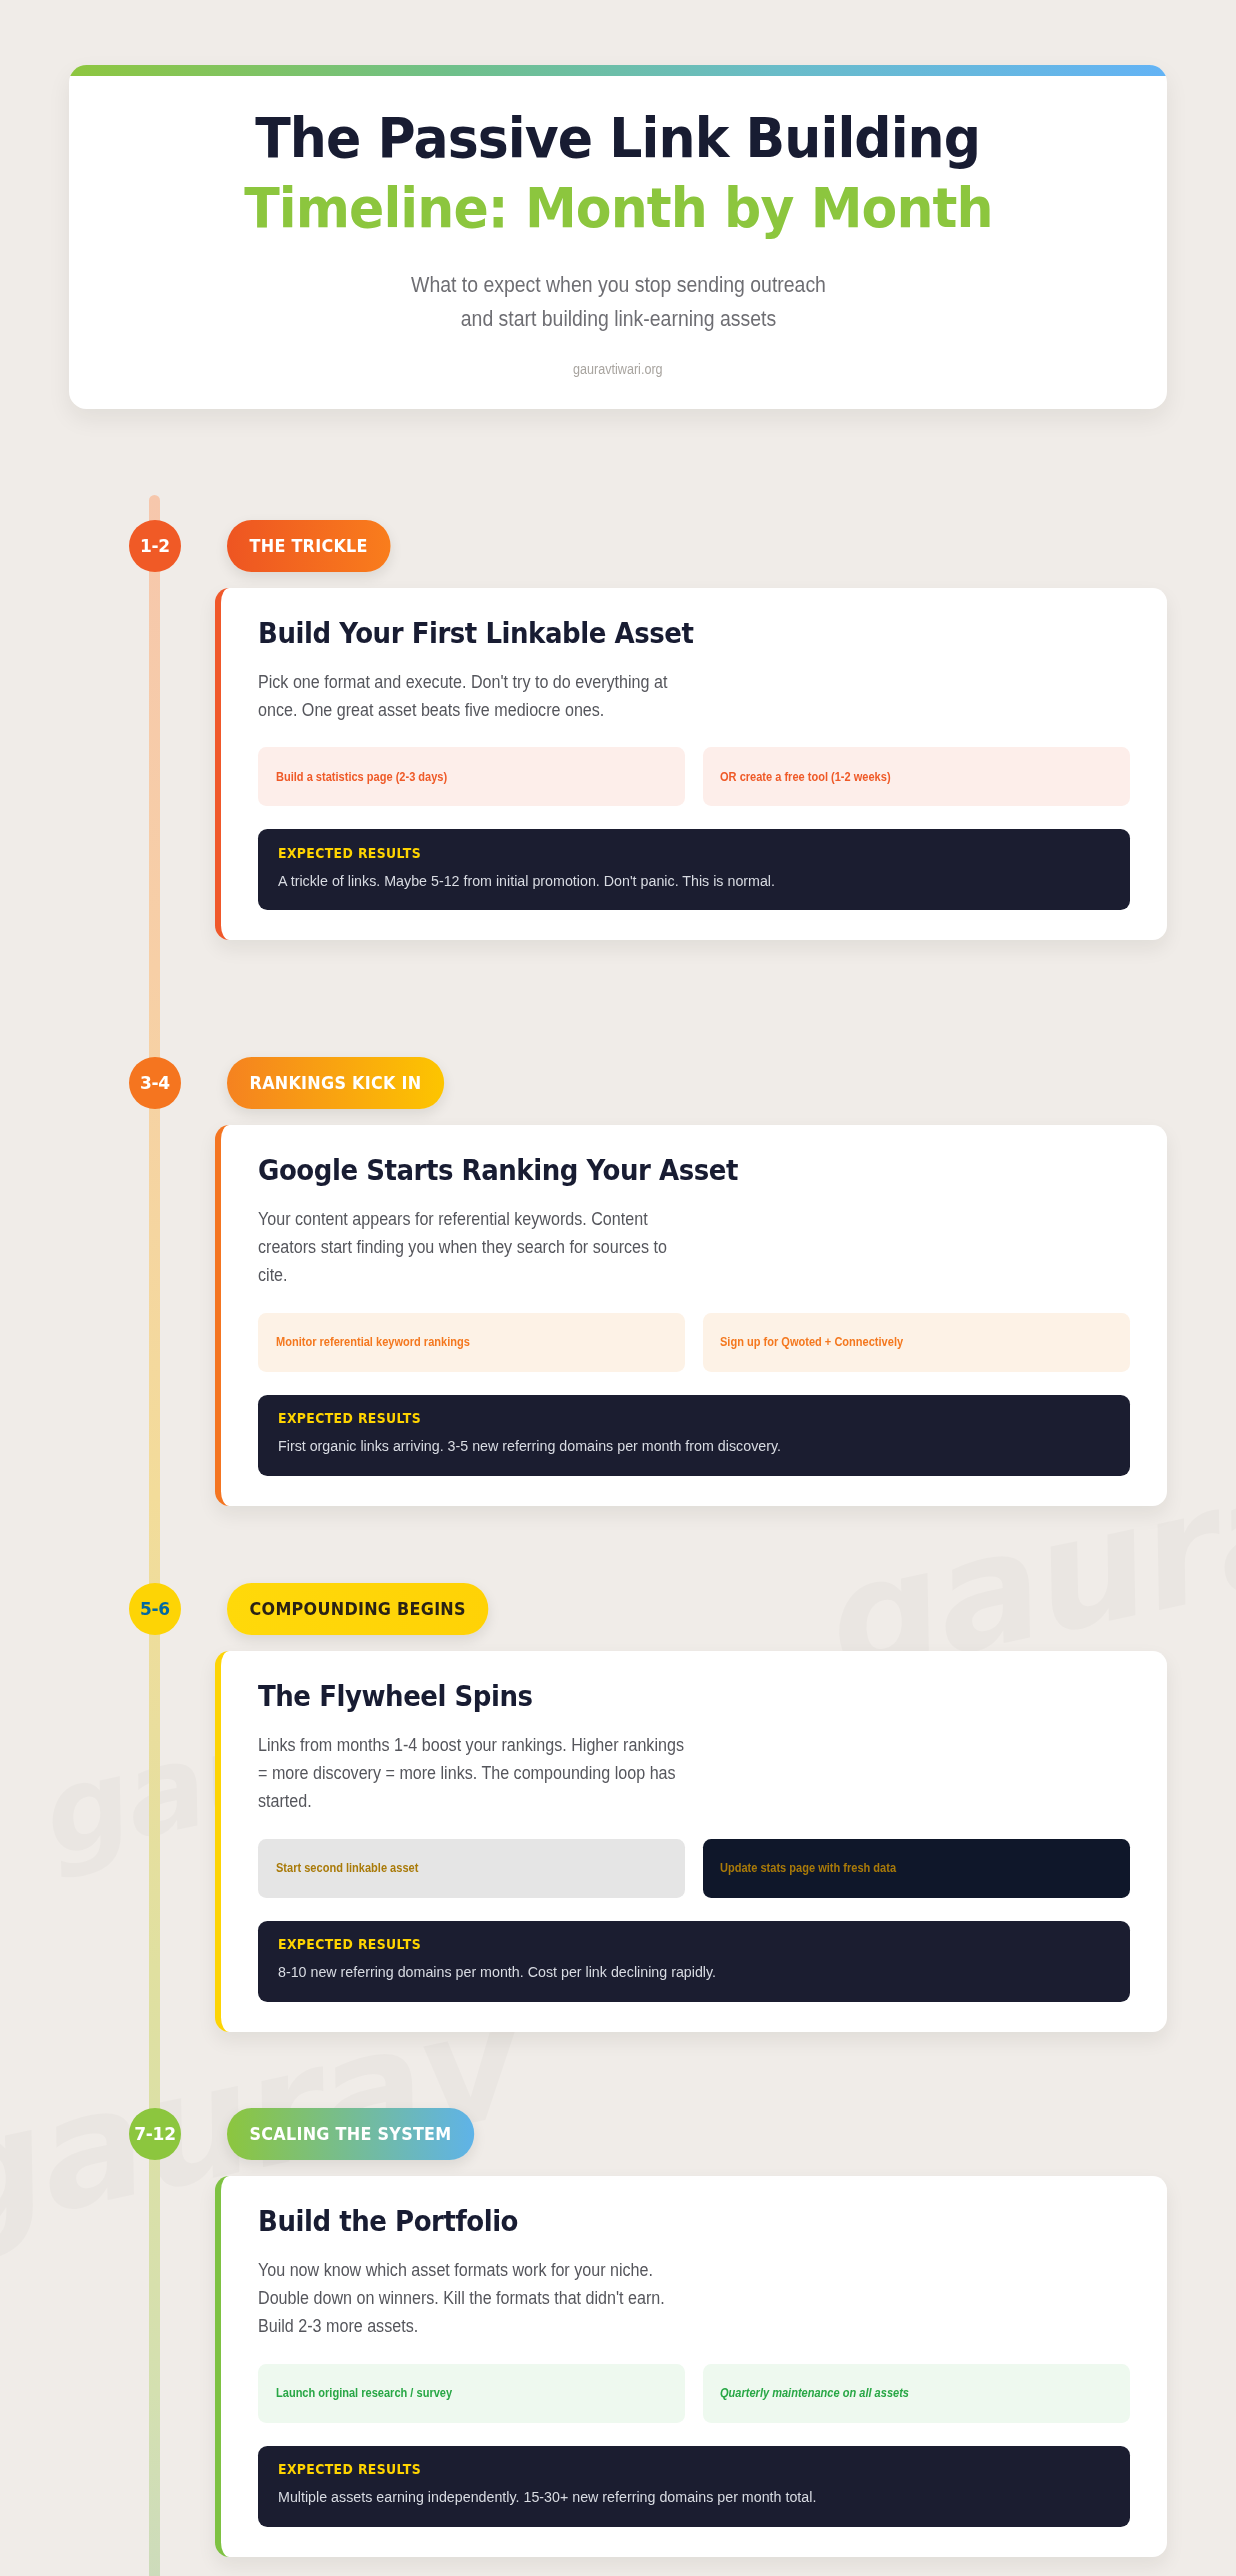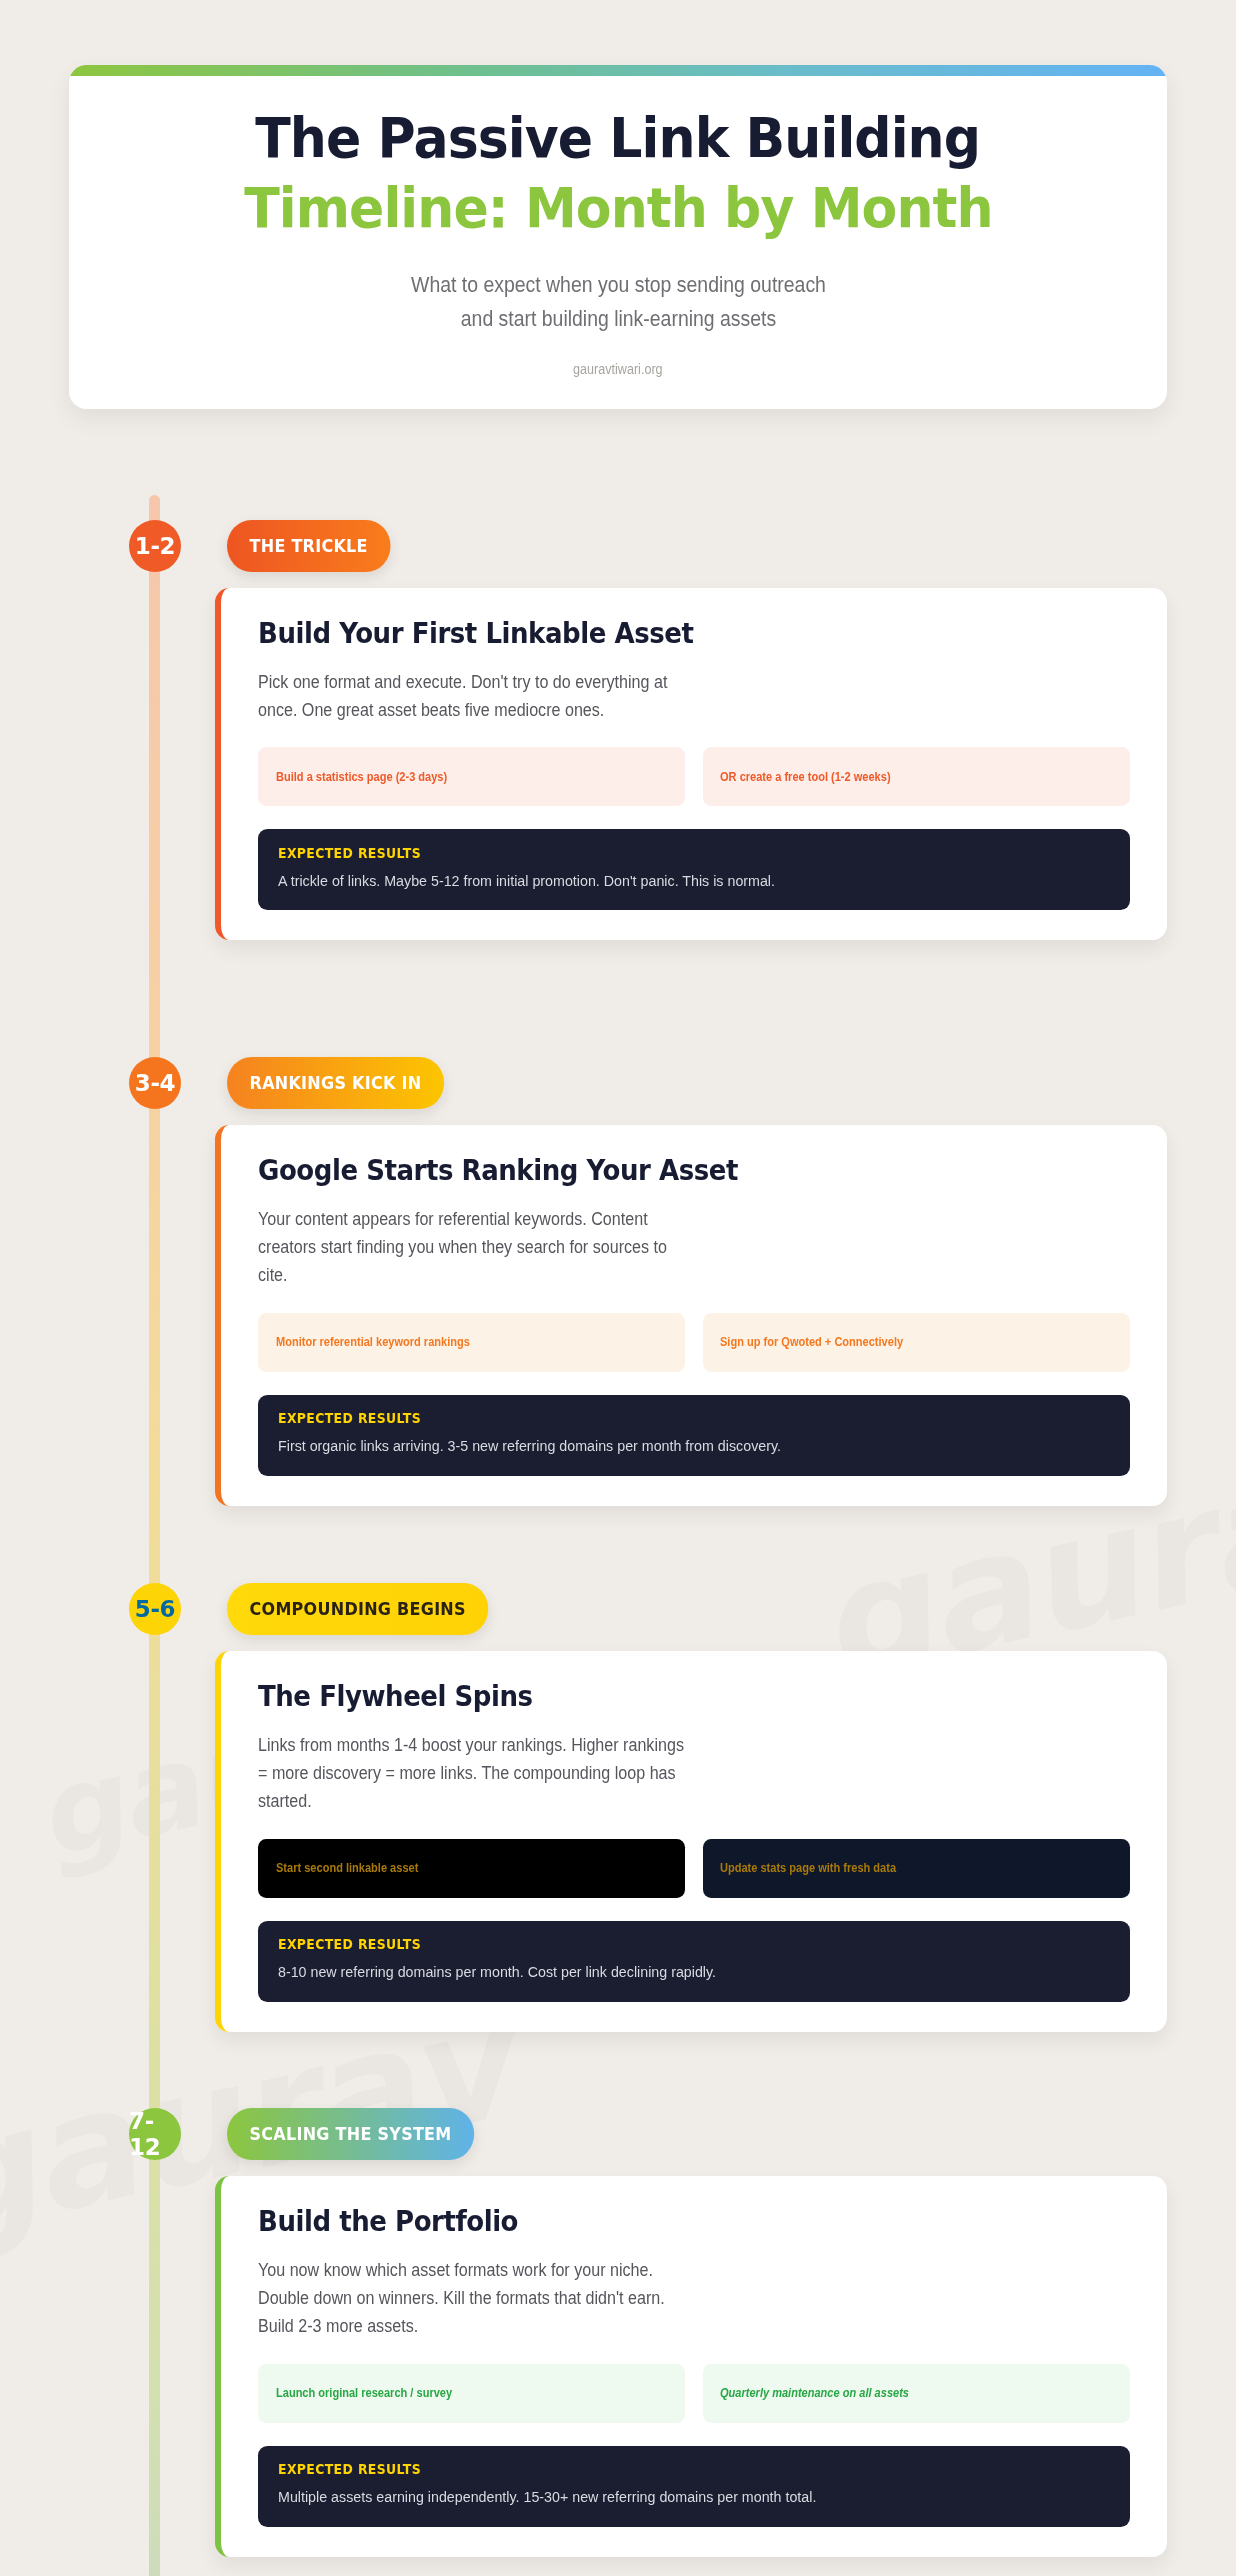--- a/index.html
+++ b/index.html
@@ -122,21 +122,21 @@
     position: absolute;
     left: 129px;
     width: 52px;
     height: 52px;
     border-radius: 50%;
     display: flex;
     align-items: center;
     justify-content: center;
     font-family: "DejaVu Sans", sans-serif;
     font-weight: 900;
-    font-size: 23px;
+    font-size: 17px;
     color: #ffffff;
     letter-spacing: -0.3px;
     z-index: 3;
   }
   .phase-marker.dark-text { color: #0369a1; }
 
   .phase-badge {
     position: absolute;
     left: 227px;
     height: 52px;
@@ -294,21 +294,21 @@
         </div>
       </div>
     </div>
     <div class="phase">
       <div class="phase-marker dark-text" style="top: 1583px; background: rgb(253, 212, 5);">5-6</div>
       <div class="phase-badge dark-text" style="top: 1583px; background: linear-gradient(90deg, rgb(255, 217, 10), rgb(255, 210, 6));">COMPOUNDING BEGINS</div>
       <div class="phase-card" style="top: 1651px; border-left-color: rgb(253, 212, 5);">
         <div class="phase-title">The Flywheel Spins</div>
         <div class="phase-desc">Links from months 1-4 boost your rankings. Higher rankings = more discovery = more links. The compounding loop has started.</div>
         <div class="phase-actions">
-          <div class="action-chip" style="background: #000000; color: rgb(169, 122, 9);">
+          <div class="action-chip" style="background: #e5e5e5; color: rgb(169, 122, 9);">
             <span>Start second linkable asset</span>
           </div>
           <div class="action-chip" style="background: #0f172a; color: rgb(169, 122, 9);">
             <span>Update stats page with fresh data</span>
           </div>
         </div>
         <div class="results-box">
           <div class="results-label">EXPECTED RESULTS</div>
           <div class="results-text">8-10 new referring domains per month. Cost per link declining rapidly.</div>
         </div>

